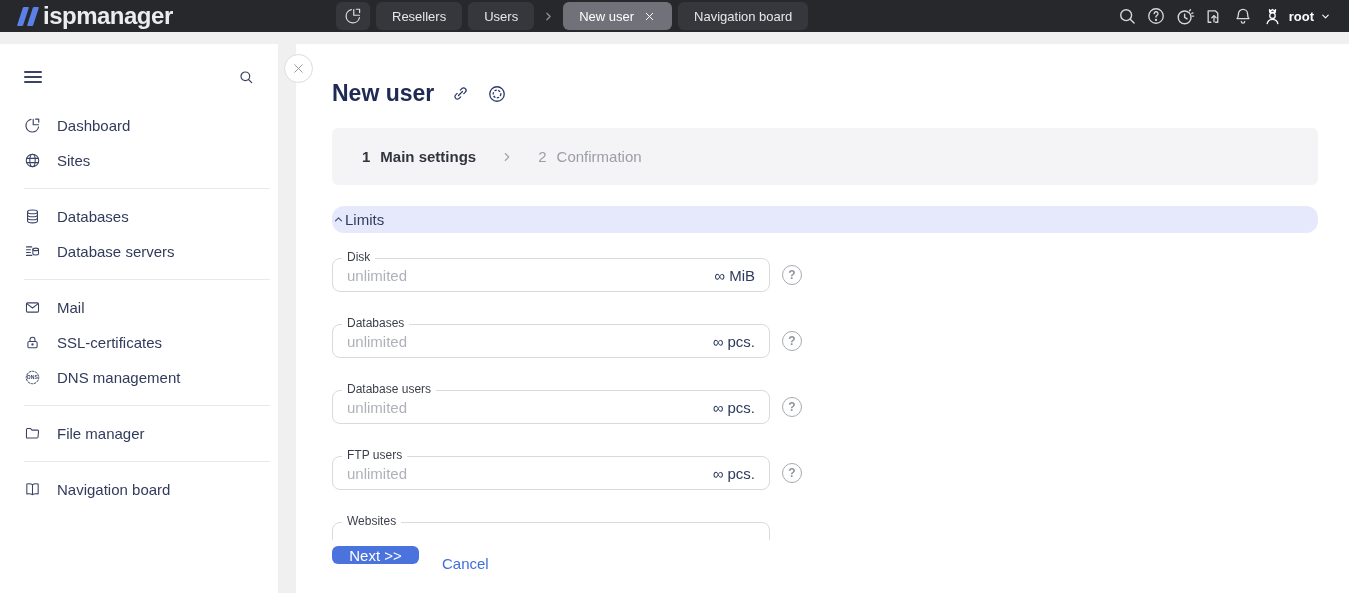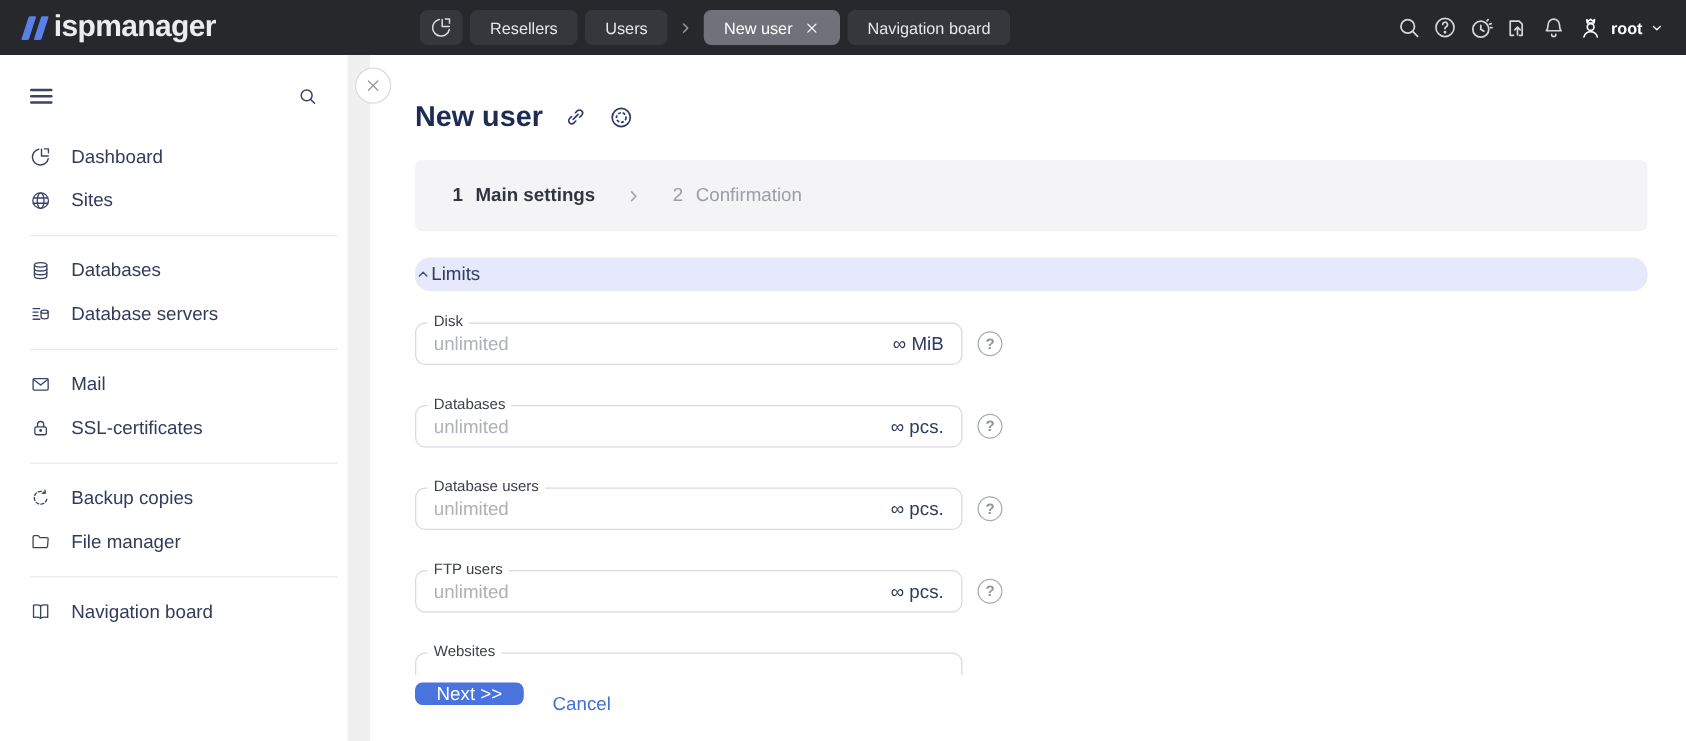--- a/index.html
+++ b/index.html
@@ -1,21 +1,21 @@
 <!DOCTYPE html>
 <html><head>
 <meta charset="utf-8">
 <style>
   * { margin:0; padding:0; box-sizing:border-box; }
   html,body { width:1349px; height:593px; overflow:hidden; }
   body { font-family:"Liberation Sans", sans-serif; background:#f0f0f1; }
   .app { position:relative; width:1349px; height:593px; }
 
   
-  .topbar { position:absolute; top:0; left:0; right:0; height:44px; background:#26282c;
+  .topbar { position:absolute; top:0; left:0; right:0; height:32px; background:#26282c;
             display:flex; align-items:center; z-index:30; }
   .logo { display:flex; align-items:center; padding-left:20px; width:336px; flex:none; }
   .logo-slashes { display:flex; gap:4px; margin-right:7px; }
   .logo-slash { width:6px; height:19px; background:#5b80e8; transform:skewX(-18deg); border-radius:1px; }
   .logo-text { color:#ececee; font-size:24px; font-weight:bold; letter-spacing:-0.5px; }
   .tabs { display:flex; align-items:center; gap:6px; }
   .tab-icon-btn { width:34px; height:28px; background:#35373c; border-radius:6px; color:#dcddde;
                   display:flex; align-items:center; justify-content:center; cursor:pointer; }
   .tab { height:28px; background:#35373c; border-radius:6px; color:#e6e7e8; font-size:13px;
          display:flex; align-items:center; padding:0 16px; gap:9px; cursor:pointer; white-space:nowrap; }
@@ -243,28 +243,28 @@
         <span>Mail</span>
       </div>
       <div class="side-item">
         <svg viewBox="0 0 24 24" fill="none" stroke="currentColor" stroke-width="1.5" stroke-linecap="round" stroke-linejoin="round">
             <rect x="5.5" y="10.5" width="13" height="9" rx="2"></rect>
             <path d="M8.5 10.5V8a3.5 3.5 0 0 1 7 0v2.5"></path>
             <circle cx="12" cy="14.7" r="0.9"></circle>
           </svg>
         <span>SSL-certificates</span>
       </div>
+      <div class="side-item">
+        <svg viewBox="0 0 24 24" fill="none" stroke="currentColor" stroke-width="1.4" stroke-linecap="round">
+            <circle cx="12" cy="12" r="8.8" stroke-dasharray="2.4 2"></circle>
+            <text x="12" y="14.6" font-size="7.2" font-weight="bold" text-anchor="middle" fill="currentColor" stroke="none" font-family="Liberation Sans, sans-serif">DNS</text>
+          </svg>
+        <span>DNS management</span>
+      </div>
       <div class="side-divider"></div>
-      <div class="side-item">
-        <svg viewBox="0 0 24 24" fill="none" stroke="currentColor" stroke-width="1.5" stroke-linecap="round" stroke-linejoin="round">
-            <path d="M19 13.3A7.2 7.2 0 1 1 16.8 6.2" stroke-dasharray="3.4 2.4"></path>
-            <path d="M16.9 2.9l.3 3.5-3.5.3"></path>
-          </svg>
-        <span>Backup copies</span>
-      </div>
       <div class="side-item">
         <svg viewBox="0 0 24 24" fill="none" stroke="currentColor" stroke-width="1.5" stroke-linecap="round" stroke-linejoin="round">
             <path d="M3.5 18V6.5A1.5 1.5 0 0 1 5 5h4.3l2 2.2H19a1.5 1.5 0 0 1 1.5 1.6l-.7 8.2a1.5 1.5 0 0 1-1.5 1.4H5A1.5 1.5 0 0 1 3.5 18z"></path>
           </svg>
         <span>File manager</span>
       </div>
       <div class="side-divider"></div>
       <div class="side-item">
         <svg viewBox="0 0 24 24" fill="none" stroke="currentColor" stroke-width="1.5" stroke-linecap="round" stroke-linejoin="round">
             <path d="M12 5.2C10 3.8 7 3.8 4 4.3v13.9c3-.5 6-.4 8 1 2-1.4 5-1.5 8-1V4.3c-3-.5-6-.5-8 .9z"></path>

